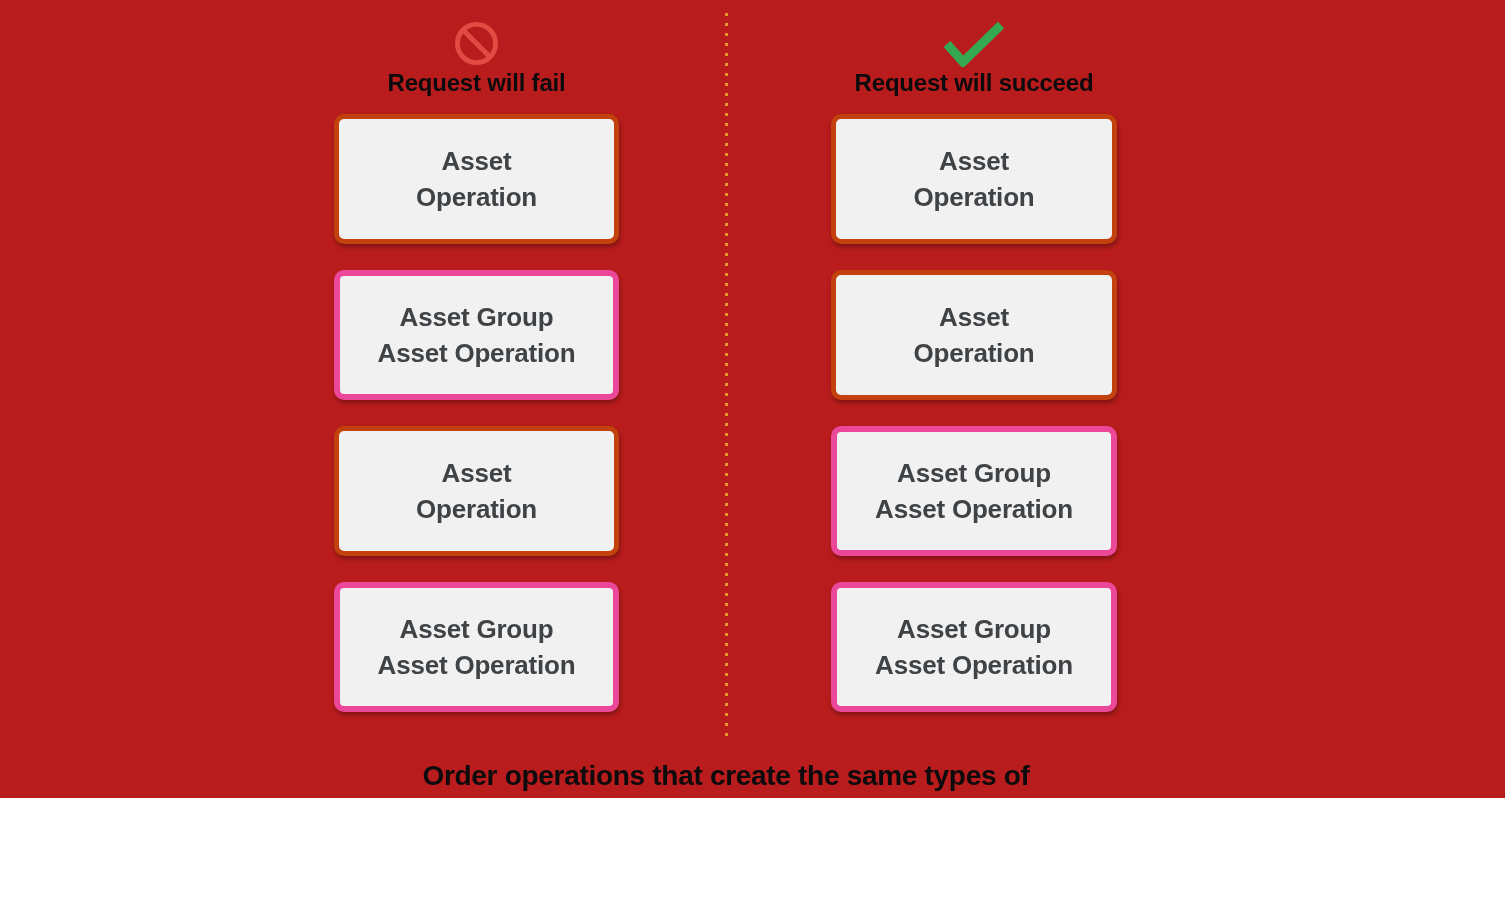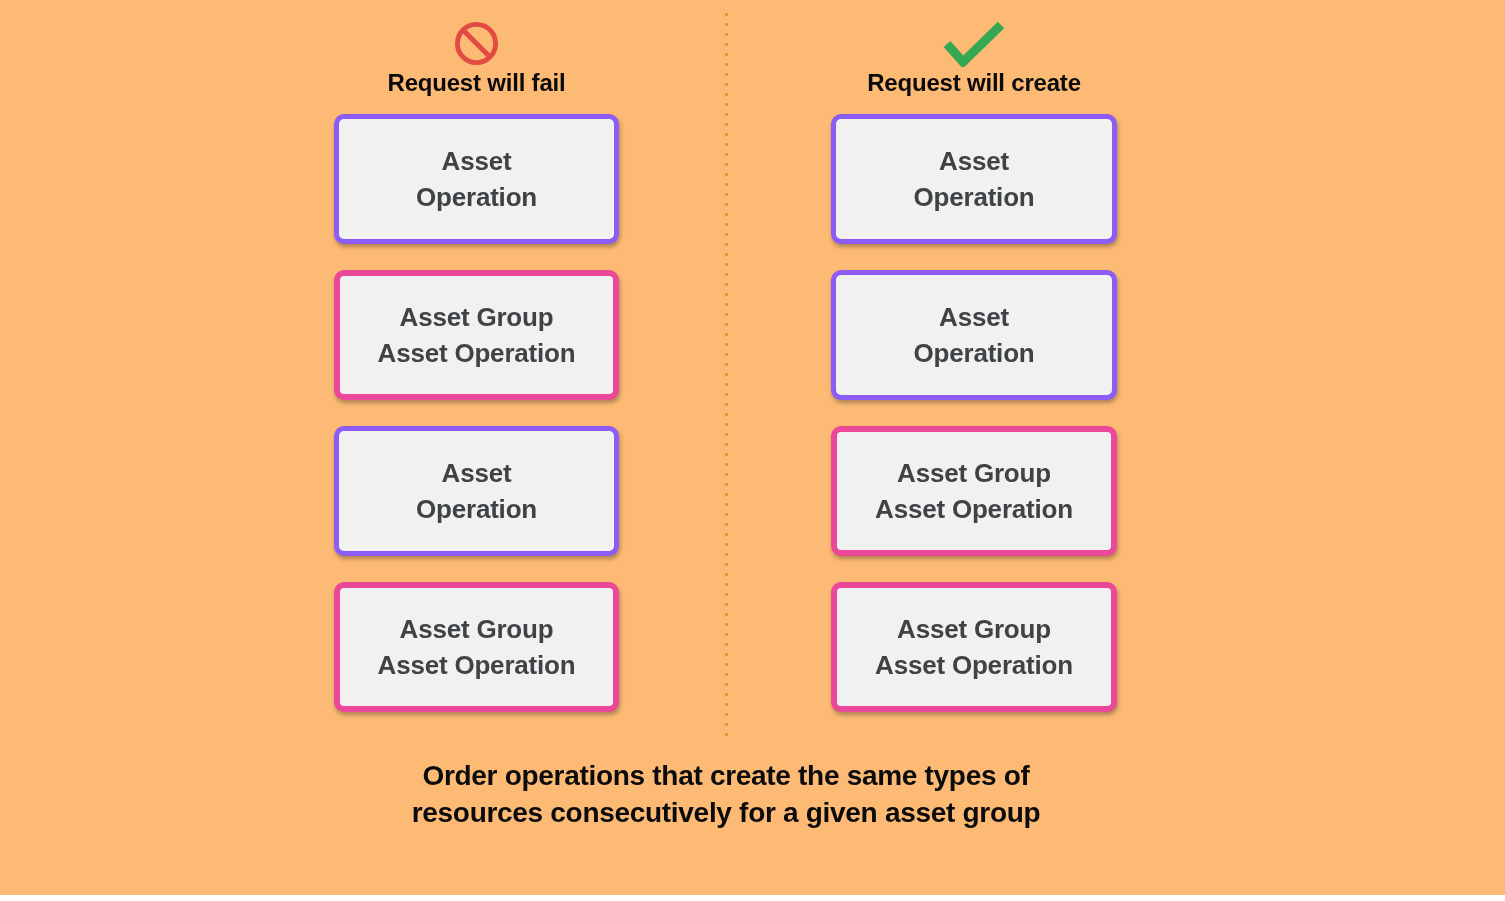--- a/index.html
+++ b/index.html
@@ -4,22 +4,22 @@
 <style>
   html, body {
     margin: 0;
     padding: 0;
     background: #ffffff;
     font-family: "Liberation Sans", "DejaVu Sans", sans-serif;
   }
   .canvas {
     position: relative;
     width: 1505px;
-    height: 895px;
-    background: #fdba74;
+    height: 798px;
+    background: #b91c1c;
     overflow: hidden;
   }
   .column {
     position: absolute;
     top: 20px;
     display: flex;
     flex-direction: column;
     align-items: center;
   }
   .column-fail  { left: 334px; width: 285px; }
@@ -51,21 +51,21 @@
     height: 130px;
     margin-bottom: 26px;
     border-radius: 10px;
     background: #f1f1f2;
     display: flex;
     align-items: center;
     justify-content: center;
     text-align: center;
     box-shadow: 1px 3px 4px rgba(0,0,0,0.30);
   }
-  .box-blue   { border: 5px solid #8b5cf6; }
+  .box-blue   { border: 5px solid #c2410c; }
   .box-orange { border: 6px solid #ec4899; }
   .box-label {
     font-size: 26px;
     line-height: 36px;
     font-weight: 700;
     color: #3f4346;
     white-space: pre-line;
     letter-spacing: -0.2px;
   }
   .divider {
@@ -130,21 +130,21 @@
   </section>
 
   <div class="divider"></div>
 
   <section class="column column-succeed">
     <div class="col-icon">
       <svg class="icon-svg" width="62" height="46" viewBox="0 0 62 46" aria-hidden="true">
         <path d="M4 23 L20 41 L58 4" fill="none" stroke="#34a853" stroke-width="9" stroke-linecap="butt" stroke-linejoin="miter"></path>
       </svg>
     </div>
-    <h2 class="col-title">Request will create</h2>
+    <h2 class="col-title">Request will succeed</h2>
     <div class="boxes">
       <div class="box box-blue">
         <span class="box-label">Asset
 Operation</span>
       </div>
       <div class="box box-blue">
         <span class="box-label">Asset
 Operation</span>
       </div>
       <div class="box box-orange">

